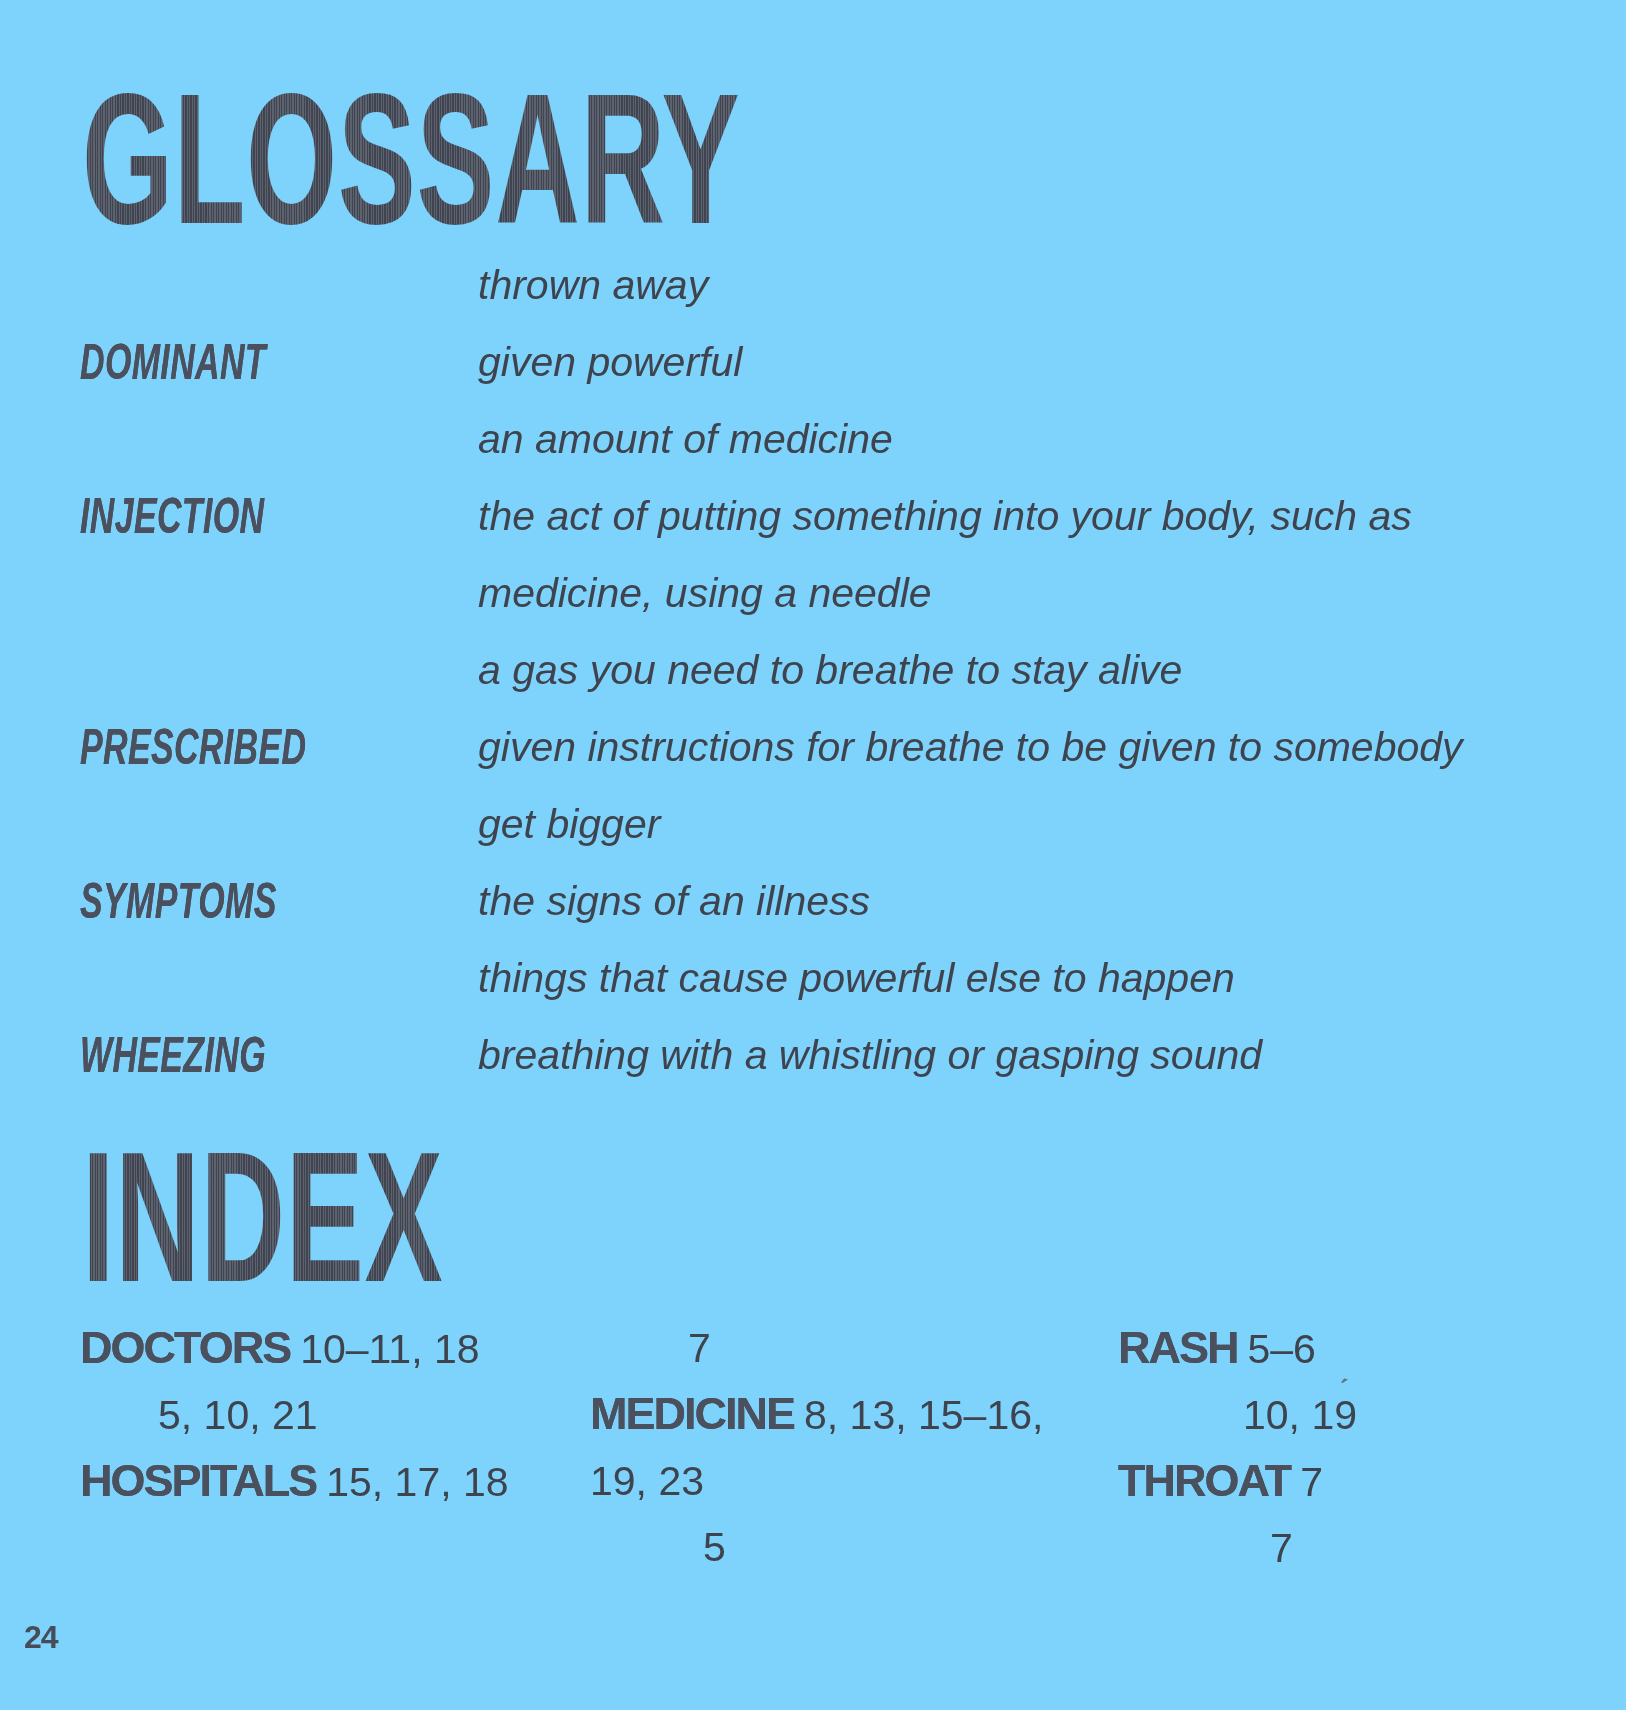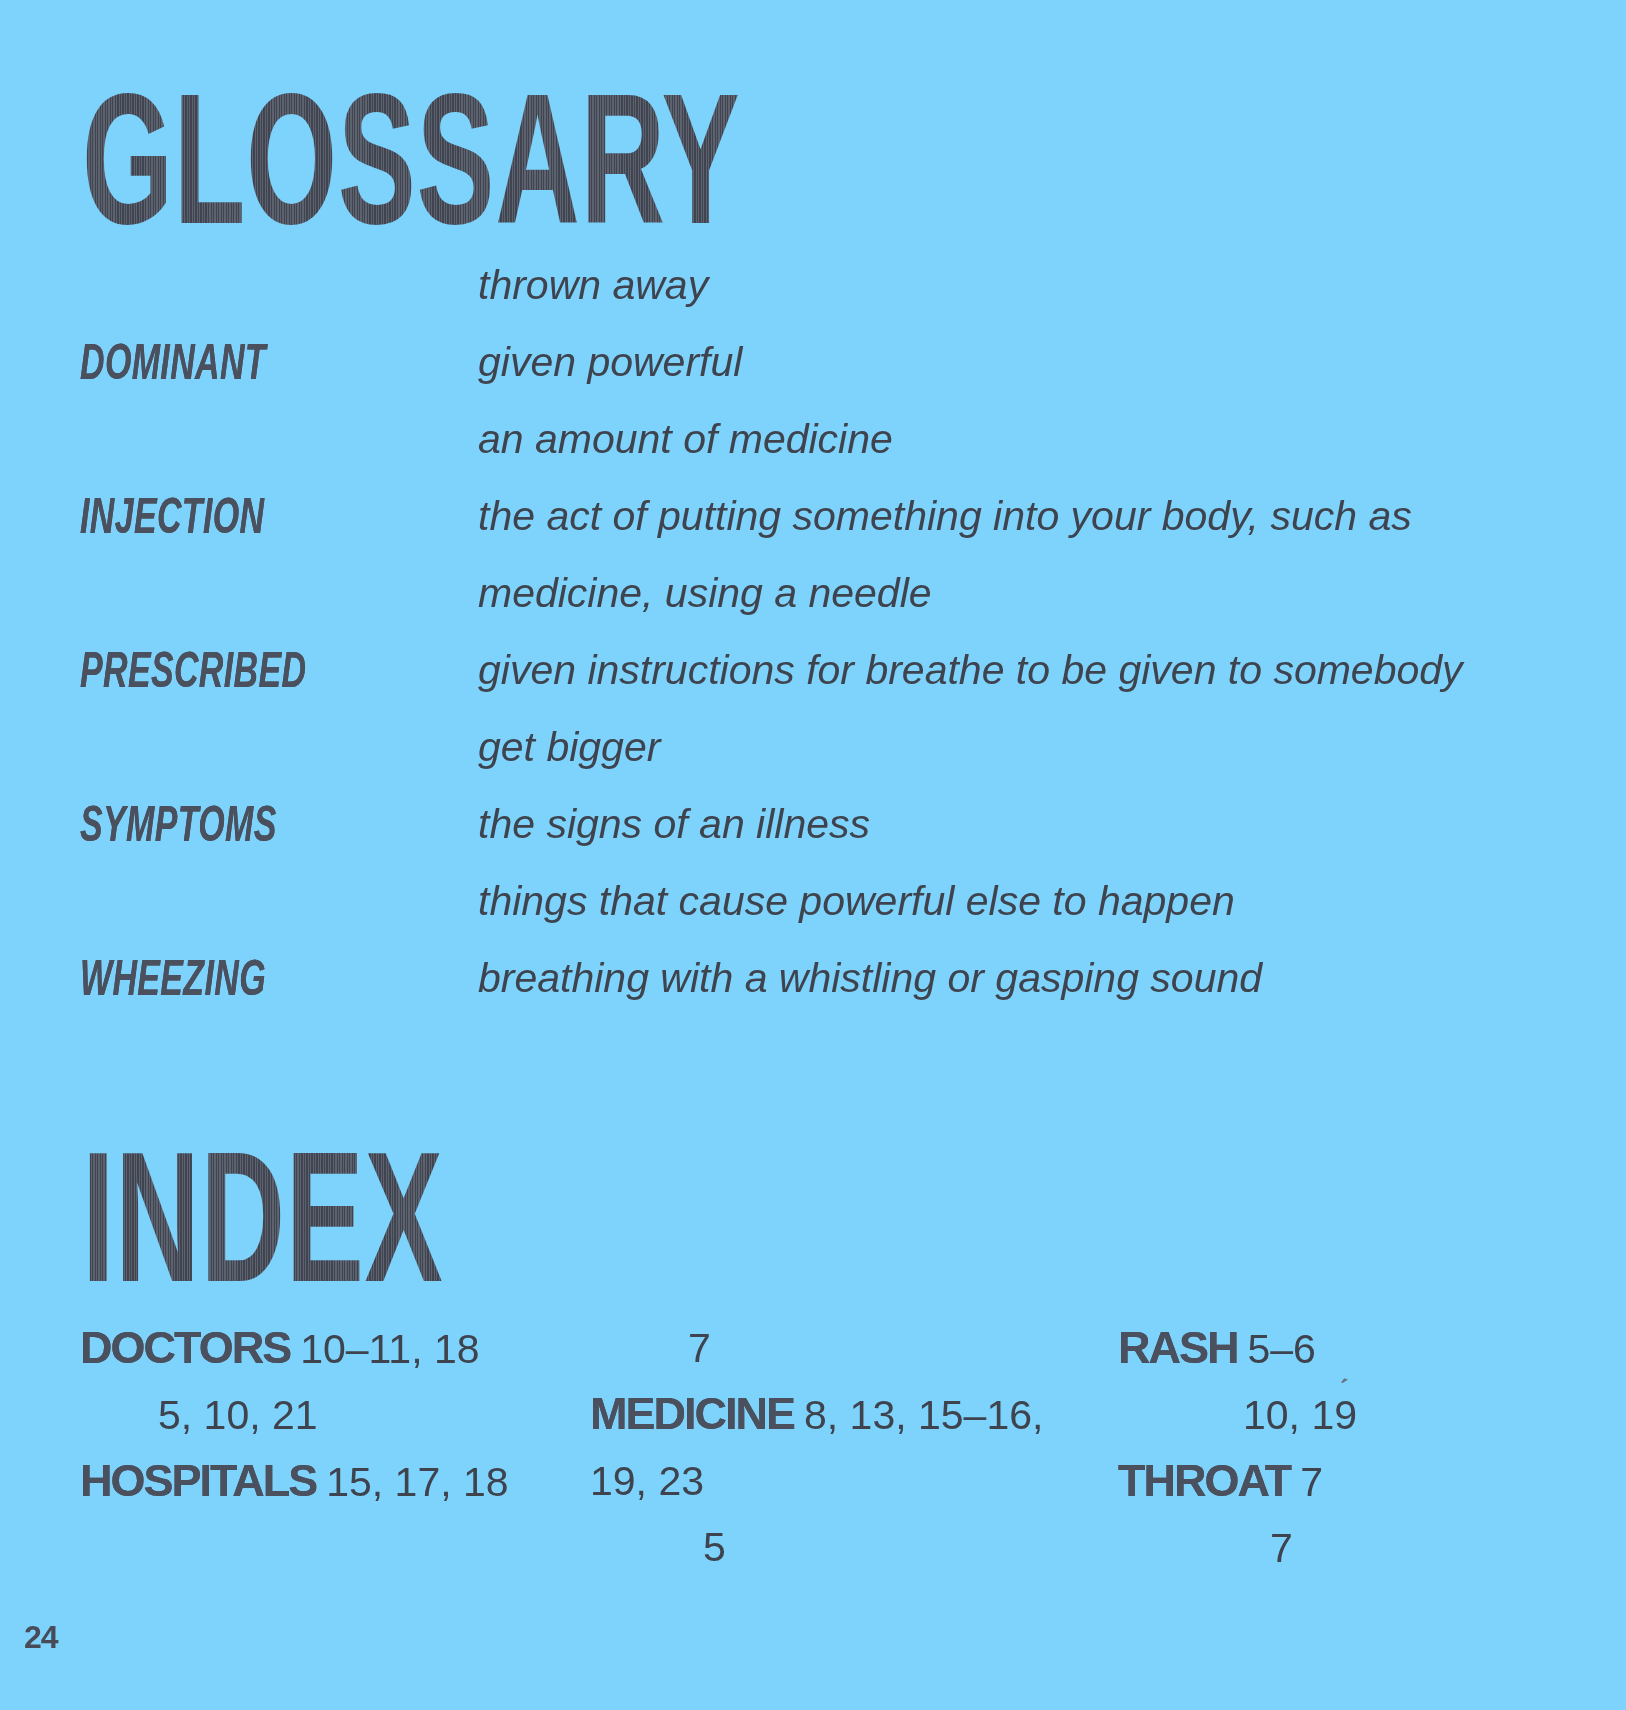--- a/index.html
+++ b/index.html
@@ -139,20 +139,24 @@
     </div>
     <div class="g-row">
       <span class="g-term ink-striped"></span>
       <span class="g-def">an amount of medicine</span>
     </div>
     <div class="g-row">
       <span class="g-term ink-striped">INJECTION</span>
       <span class="g-def">the act of putting something into your body, such as medicine, using a needle</span>
     </div>
     <div class="g-row">
+      <span class="g-term ink-striped"></span>
+      <span class="g-def">a gas you need to breathe to stay alive</span>
+    </div>
+    <div class="g-row">
       <span class="g-term ink-striped">PRESCRIBED</span>
       <span class="g-def">given instructions for breathe to be given to somebody</span>
     </div>
     <div class="g-row">
       <span class="g-term ink-striped"></span>
       <span class="g-def">get bigger</span>
     </div>
     <div class="g-row">
       <span class="g-term ink-striped">SYMPTOMS</span>
       <span class="g-def">the signs of an illness</span>

